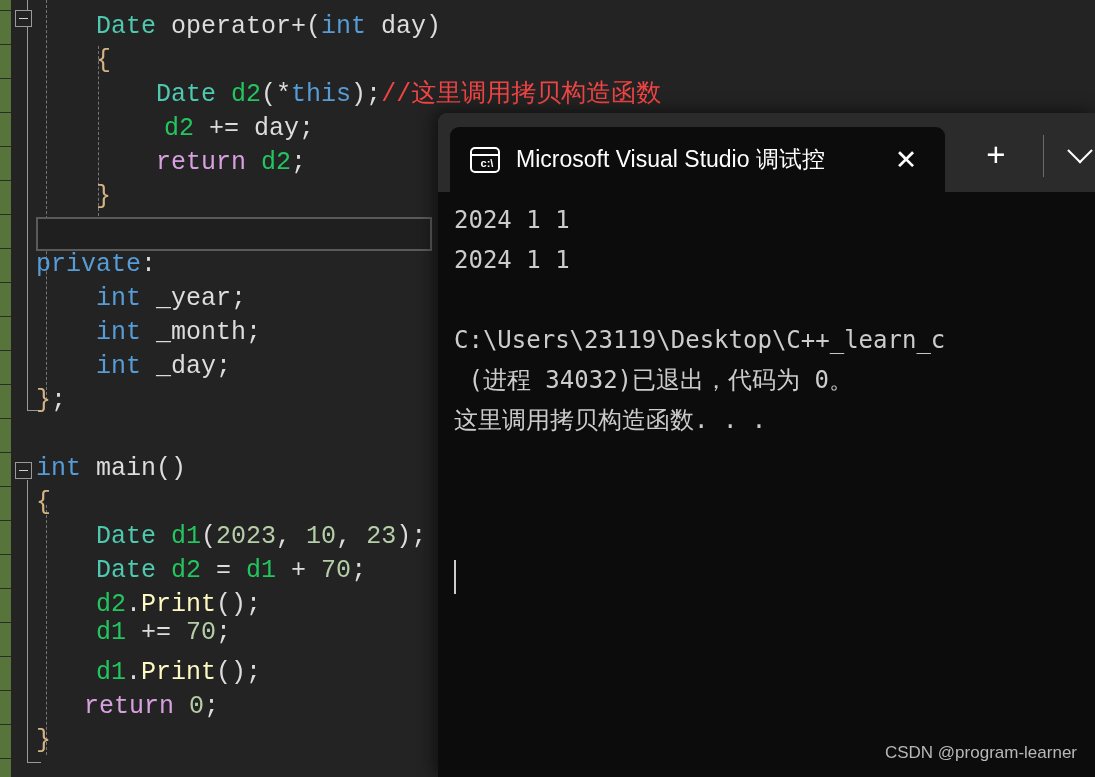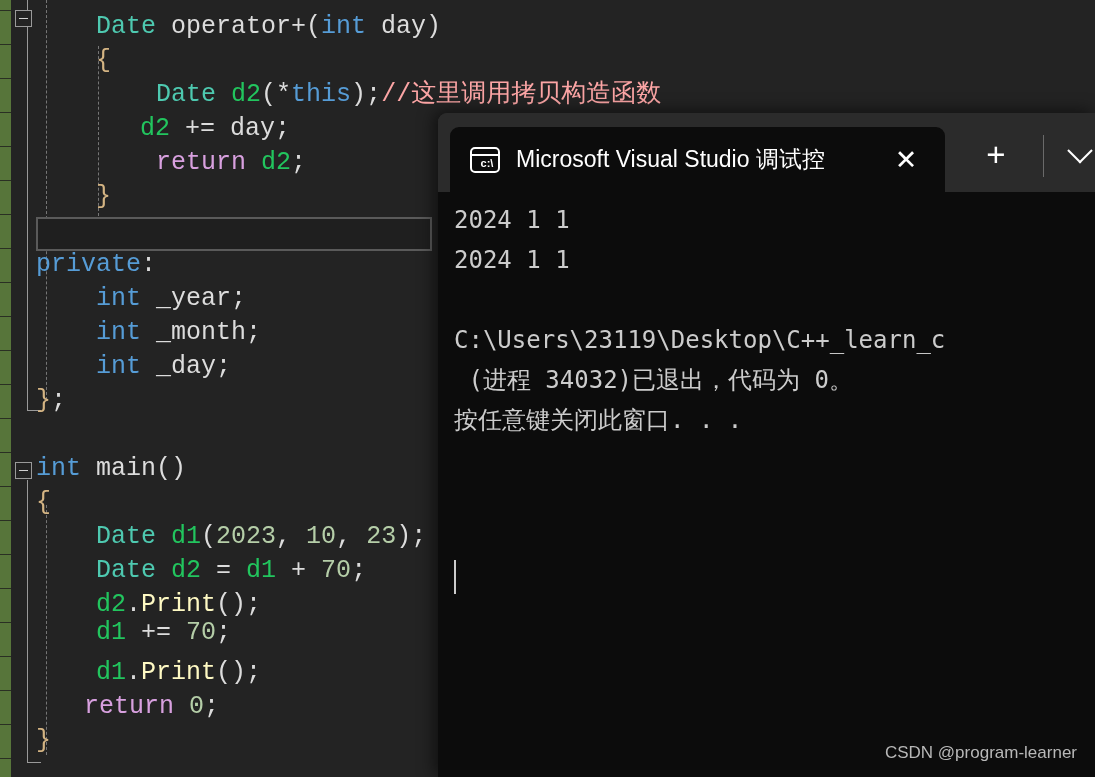--- a/index.html
+++ b/index.html
@@ -53,21 +53,21 @@
     font-size: 25px;
     letter-spacing: 0px;
     color: #d4d4d4;
   }
   .tok-type   { color: #4ec9b0; }
   .tok-kw     { color: #569cd6; }
   .tok-ctrl   { color: #d8a0df; }
   .tok-plain  { color: #dcdcdc; }
   .tok-num    { color: #b5cea8; }
   .tok-fn     { color: #fef9c3; }
-  .tok-comment{ color: #fca5a5; }
+  .tok-comment{ color: #ef4444; }
   .tok-var    { color: #22c55e; }
   .tok-punc   { color: #dcdcdc; }
   .tok-brace  { color: #d4b483; }
 
   
   .indent-guide {
     position: absolute;
     width: 0;
     border-left: 1px dashed #767676;
   }
@@ -290,21 +290,21 @@
 
     <div class="collapse-box" style="left:15px; top:10px;"></div>
     <div class="collapse-box" style="left:15px; top:462px;"></div>
 
     <div class="current-line" style="left:36px; top:217px; width:396px; height:34px;"></div>
 
     <div id="code">
         <div class="code-line" style="top: 10px; left: 36px;"><span class="tok-plain">    </span><span class="tok-type">Date</span><span class="tok-plain"> operator+</span><span class="tok-punc">(</span><span class="tok-kw">int</span><span class="tok-plain"> day</span><span class="tok-punc">)</span></div>
         <div class="code-line" style="top: 44px; left: 36px;"><span class="tok-brace">    {</span></div>
         <div class="code-line" style="top: 78px; left: 36px;"><span class="tok-plain">        </span><span class="tok-type">Date</span><span class="tok-plain"> </span><span class="tok-var">d2</span><span class="tok-punc">(*</span><span class="tok-kw">this</span><span class="tok-punc">);</span><span class="tok-comment">//这里调用拷贝构造函数</span></div>
-        <div class="code-line" style="top: 112px; left: 20px;"><span class="tok-plain">        </span><span class="tok-var">d2</span><span class="tok-plain"> += day;</span></div>
+        <div class="code-line" style="top: 112px; left: 44px;"><span class="tok-plain">        </span><span class="tok-var">d2</span><span class="tok-plain"> += day;</span></div>
         <div class="code-line" style="top: 146px; left: 36px;"><span class="tok-plain">        </span><span class="tok-ctrl">return</span><span class="tok-plain"> </span><span class="tok-var">d2</span><span class="tok-punc">;</span></div>
         <div class="code-line" style="top: 180px; left: 36px;"><span class="tok-brace">    }</span></div>
         <div class="code-line" style="top: 214px; left: 36px;"><span class="tok-plain"></span></div>
         <div class="code-line" style="top: 248px; left: 36px;"><span class="tok-kw">private</span><span class="tok-punc">:</span></div>
         <div class="code-line" style="top: 282px; left: 36px;"><span class="tok-plain">    </span><span class="tok-kw">int</span><span class="tok-plain"> _year;</span></div>
         <div class="code-line" style="top: 316px; left: 36px;"><span class="tok-plain">    </span><span class="tok-kw">int</span><span class="tok-plain"> _month;</span></div>
         <div class="code-line" style="top: 350px; left: 36px;"><span class="tok-plain">    </span><span class="tok-kw">int</span><span class="tok-plain"> _day;</span></div>
         <div class="code-line" style="top: 384px; left: 36px;"><span class="tok-brace">}</span><span class="tok-punc">;</span></div>
         <div class="code-line" style="top: 418px; left: 36px;"><span class="tok-plain"></span></div>
         <div class="code-line" style="top: 452px; left: 36px;"><span class="tok-kw">int</span><span class="tok-plain"> </span><span class="tok-plain">main</span><span class="tok-punc">()</span></div>
@@ -336,21 +336,21 @@
       <div class="term-dropdown"><span class="chev"></span></div>
     </div>
 
     <div class="term-body">
       <div id="termLines">
           <div class="term-line">2024 1 1</div>
           <div class="term-line">2024 1 1</div>
           <div class="term-line">&nbsp;</div>
           <div class="term-line">C:\Users\23119\Desktop\C++_learn_c</div>
           <div class="term-line"> (进程 34032)已退出，代码为 0。</div>
-          <div class="term-line">按任意键关闭此窗口. . .</div>
+          <div class="term-line">这里调用拷贝构造函数. . .</div>
         </div>
       <div class="term-caret"></div>
     </div>
 
     <div class="watermark">CSDN @program-learner</div>
   </div>
 
 </div>
 
 </body></html>

